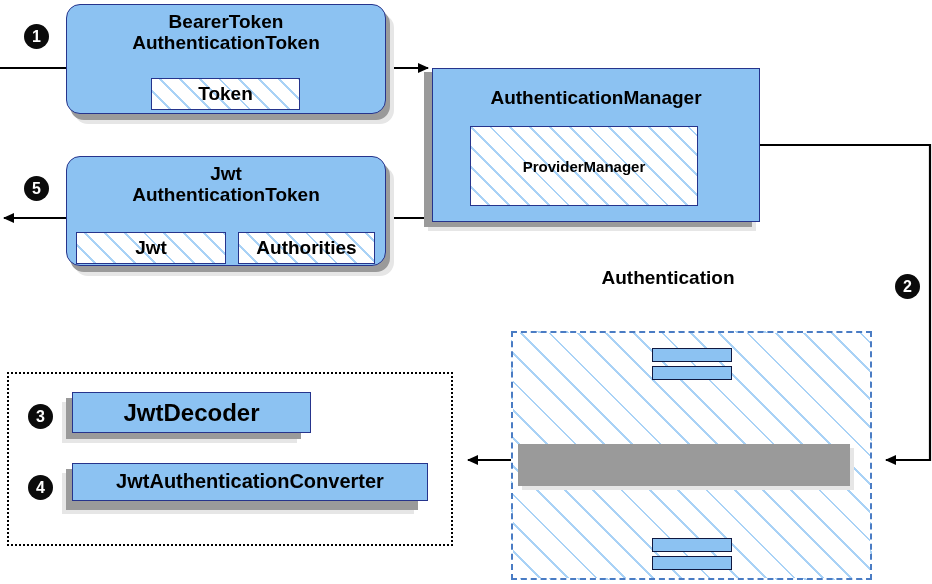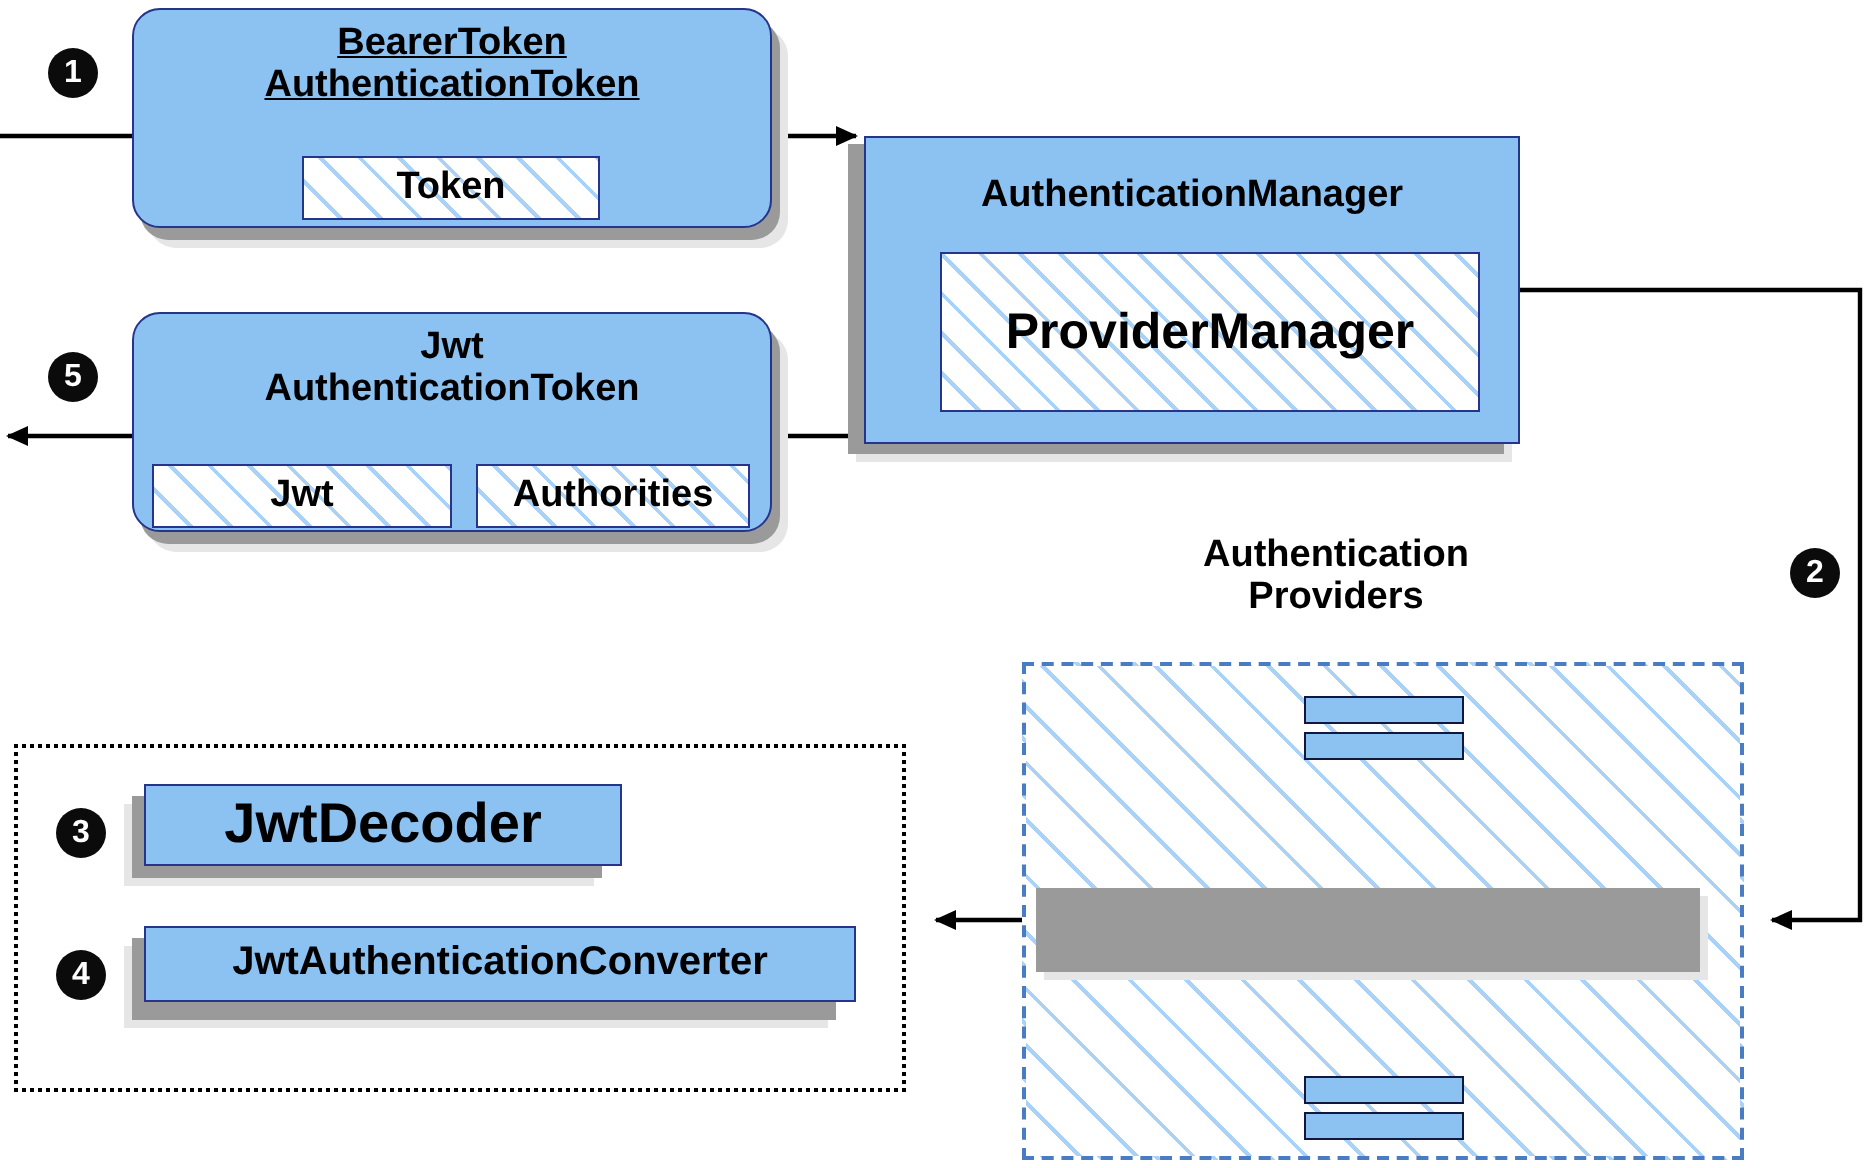--- a/index.html
+++ b/index.html
@@ -168,75 +168,74 @@
   </svg>
 
   <div class="step" style="left:24px; top:24px;">1</div>
   <div class="step" style="left:24px; top:176px;">5</div>
   <div class="step" style="left:895px; top:274px;">2</div>
   <div class="step" style="left:28px; top:404px;">3</div>
   <div class="step" style="left:28px; top:475px;">4</div>
 
   <div class="shadow-light rounded" style="left:74px; top:14px; width:320px; height:110px;"></div>
   <div class="shadow-dark rounded" style="left:70px; top:10px; width:320px; height:110px;"></div>
-  <div class="node rounded" style="left:66px; top:4px; width:320px; height:110px; align-items:flex-start; padding-top:7px; font-size:19px;text-decoration:underline;">
+  <div class="node rounded" style="left:66px; top:4px; width:320px; height:110px; align-items:flex-start; padding-top:7px; font-size:19px;">
     <div>
       <div>BearerToken</div>
       <div>AuthenticationToken</div>
     </div>
   </div>
   <div class="hatch" style="left:151px; top:78px; width:149px; height:32px; font-size:19px;">
     <span>Token</span>
   </div>
 
   <div class="shadow-light" style="left:428px; top:76px; width:328px; height:155px;"></div>
   <div class="shadow-dark" style="left:424px; top:72px; width:328px; height:155px;"></div>
   <div class="node" style="left:432px; top:68px; width:328px; height:154px; align-items:flex-start; padding-top:19px; font-size:19px;">
     <span>AuthenticationManager</span>
   </div>
-  <div class="hatch" style="left:470px; top:126px; width:270px; height:80px; font-size:25px;">
+  <div class="hatch" style="left:470px; top:126px; width:228px; height:80px; font-size:15px;">
     <span>ProviderManager</span>
   </div>
 
   <div class="shadow-light rounded" style="left:74px; top:166px; width:320px; height:110px;"></div>
   <div class="shadow-dark rounded" style="left:70px; top:162px; width:320px; height:110px;"></div>
   <div class="node rounded" style="left:66px; top:156px; width:320px; height:110px; align-items:flex-start; padding-top:7px; font-size:19px;">
     <div>
       <div>Jwt</div>
       <div>AuthenticationToken</div>
     </div>
   </div>
   <div class="hatch" style="left:76px; top:232px; width:150px; height:32px; font-size:19px;">
     <span>Jwt</span>
   </div>
   <div class="hatch" style="left:238px; top:232px; width:137px; height:32px; font-size:19px;">
     <span>Authorities</span>
   </div>
 
   <div class="caption" style="left:542px; top:268px; width:252px; font-size:19px;">
     <div>Authentication</div>
-    <div>Providers</div>
   </div>
 
   <div class="dashed-blue" style="left:511px; top:331px; width:361px; height:249px;"></div>
 
   <div class="bar" style="left:652px; top:348px; width:80px; height:14px;"></div>
   <div class="bar" style="left:652px; top:366px; width:80px; height:14px;"></div>
 
   <div class="shadow-light" style="left:522px; top:448px; width:332px; height:42px;"></div>
   <div class="shadow-dark" style="left:518px; top:444px; width:332px; height:42px;"></div>
 
   <div class="bar" style="left:652px; top:538px; width:80px; height:14px;"></div>
   <div class="bar" style="left:652px; top:556px; width:80px; height:14px;"></div>
 
   <div class="dotted-black" style="left:7px; top:372px; width:446px; height:174px;"></div>
 
   <div class="shadow-light" style="left:62px; top:402px; width:235px; height:41px;"></div>
   <div class="shadow-dark" style="left:66px; top:398px; width:235px; height:41px;"></div>
-  <div class="node" style="left:72px; top:392px; width:239px; height:41px; font-size:28px;">
+  <div class="node" style="left:72px; top:392px; width:239px; height:41px; font-size:24px;">
     <span>JwtDecoder</span>
   </div>
 
   <div class="shadow-light" style="left:62px; top:473px; width:352px; height:41px;"></div>
   <div class="shadow-dark" style="left:66px; top:469px; width:352px; height:41px;"></div>
   <div class="node" style="left:72px; top:463px; width:356px; height:38px; font-size:20px;">
     <span>JwtAuthenticationConverter</span>
   </div>
 
 </div>

